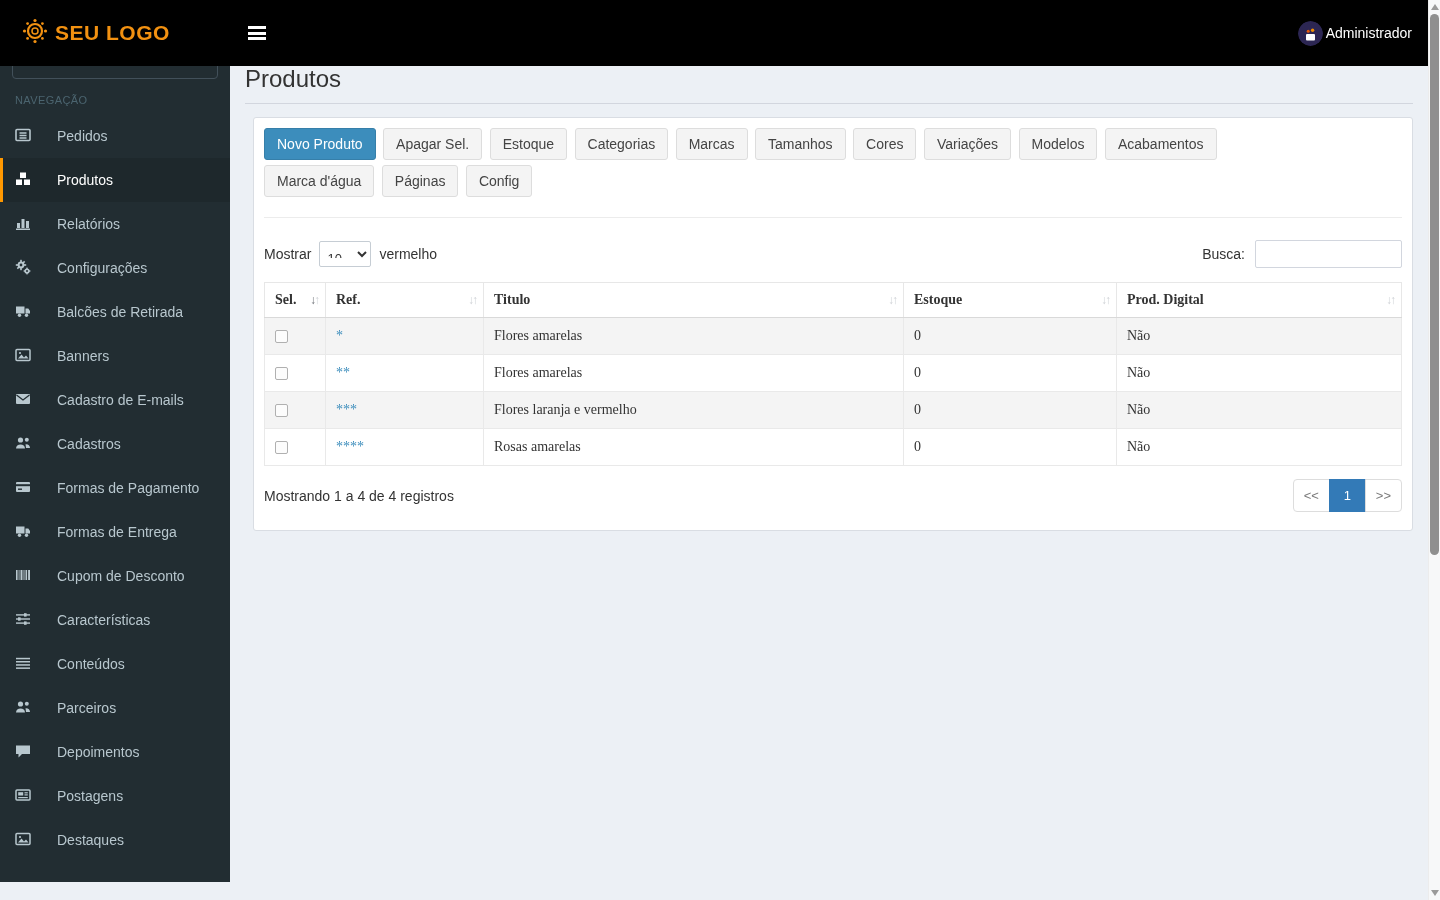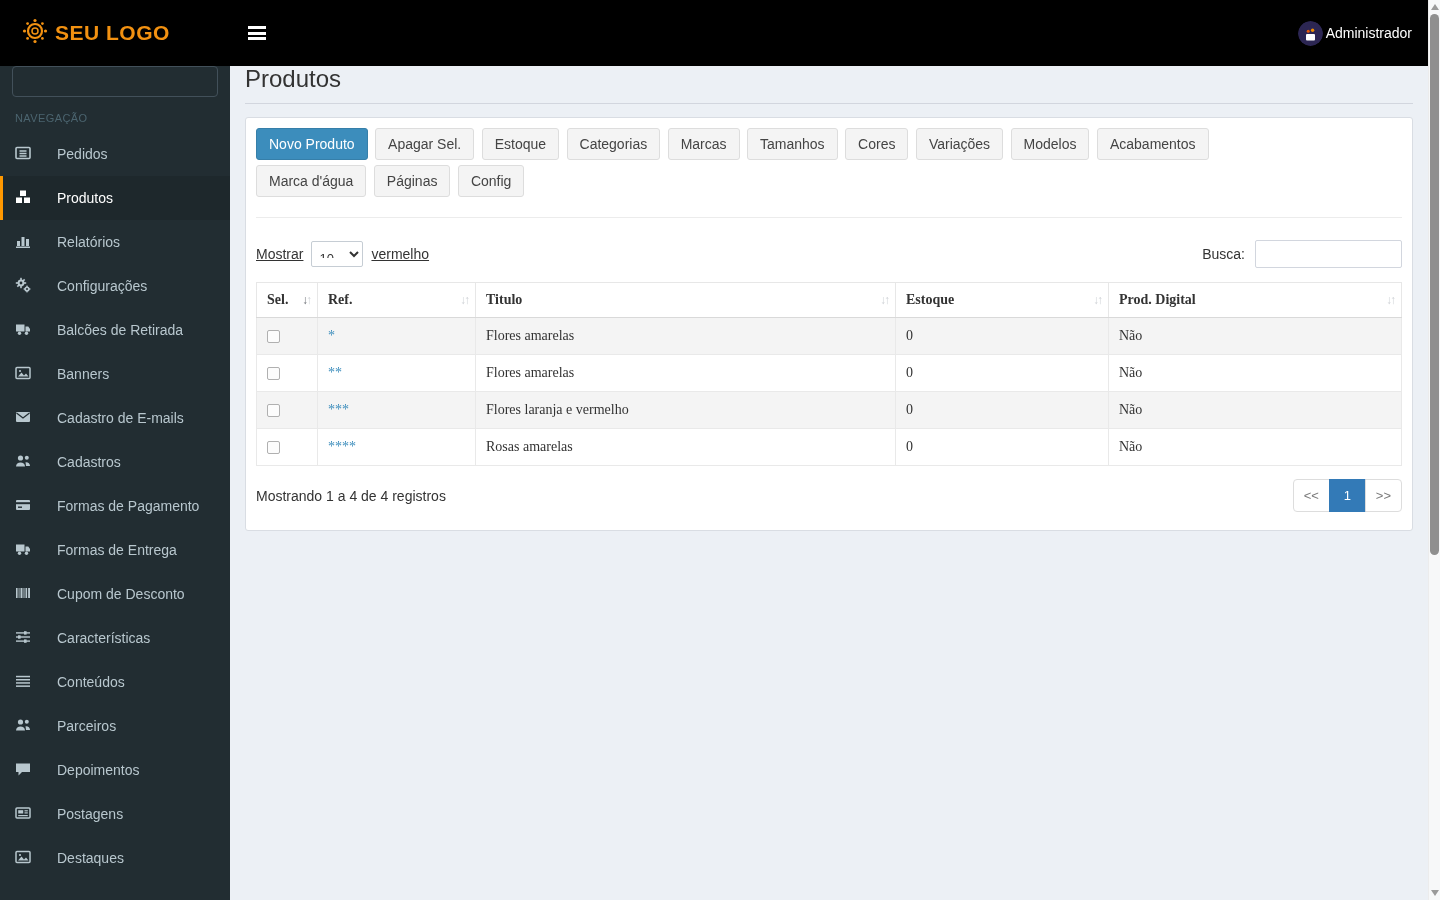--- a/index.html
+++ b/index.html
@@ -11,37 +11,37 @@
   
   .topbar { position:absolute; top:0; left:0; width:1440px; height:66px; background:#000; display:flex; align-items:center; z-index:5; }
   .logo { width:230px; height:50px; display:flex; align-items:center; padding-left:22px; gap:7px; flex:none; }
   .logo-text { color:#f29111; font-size:21px; font-weight:bold; letter-spacing:.5px; white-space:nowrap; }
   .hamburger { margin-left:14px; cursor:pointer; padding:6px 4px; }
   .hamburger div { width:18px; height:3px; background:#fff; margin:2.5px 0; }
   .user-block { margin-left:auto; margin-right:28px; display:flex; align-items:center; gap:3px; }
   .avatar { width:25px; height:25px; border-radius:50%; overflow:hidden; flex:none; }
   .user-name { color:#fff; font-size:14px; }
   
-  .sidebar { position:absolute; top:50px; left:0; width:230px; height:850px; background:#222d32; }
+  .sidebar { position:absolute; top:32px; left:0; width:230px; height:850px; background:#222d32; }
   .sidebar-search { padding:16px 12px 0; }
   .sidebar-search input { width:100%; height:31px; background:transparent; border:1px solid #42505a; border-radius:4px; color:#ccc; padding:0 9px; font-size:13px; outline:none; }
   .nav-label { color:#4b646f; font-size:11px; padding:15px 15px 8px; letter-spacing:.4px; }
   .nav-item { display:flex; align-items:center; height:44px; padding-left:12px; gap:26px; color:#b8c7ce; font-size:14px; border-left:3px solid transparent; cursor:pointer; }
   .nav-item.active { background:#1e282c; border-left-color:#ff9800; color:#fff; }
   .nav-item svg { width:16px; height:16px; flex:none; }
   
   .content { position:absolute; top:50px; left:230px; width:1198px; height:850px; padding-left:15px; }
   .page-header { padding:15px 0 10px; margin-right:15px; border-bottom:1px solid #d2d6de; }
   .page-title { font-size:24px; font-weight:normal; color:#333; margin:0; }
-  .panel { background:#fff; border:1px solid #d9dde3; border-radius:3px; margin:13px 15px 0 0; padding:10px; }
+  .panel { background:#fff; border:1px solid #d9dde3; border-radius:3px; margin:13px 15px 0 8px; padding:10px; }
   .btn { display:inline-block; padding:7px 12px; font-size:14px; color:#444; background:#f4f4f4; border:1px solid #ddd; border-radius:3px; margin:0 3px 5px 0; cursor:pointer; font-family:inherit; }
   .btn-primary { background:#3c8dbc; border-color:#367fa9; color:#fff; }
   .toolbar-divider { border-bottom:1px solid #ececec; margin-top:15px; }
   .table-controls { display:flex; justify-content:space-between; align-items:center; margin-top:22px; font-size:14px; }
-  .length-ctl { display:flex; align-items:center;text-decoration:underline; }
+  .length-ctl { display:flex; align-items:center; }
   .length-ctl select { margin:0 8px; width:52px; height:26px; border:1px solid #c6cdd4; border-radius:2px; font-size:13px; padding:8px 3px; font-family:inherit; color:#333; background:#fff; }
   .search-ctl { display:flex; align-items:center; }
   .search-ctl label { margin-right:10px; }
   .search-ctl input { width:147px; height:28px; border:1px solid #d2d6de; border-radius:2px; padding:0 7px; font-size:13px; outline:none; }
   table.grid { width:100%; border-collapse:collapse; table-layout:fixed; margin-top:14px; font-size:14px;font-family:Liberation Serif, serif; }
   table.grid th { text-align:left; font-weight:bold; padding:9px 10px; border:1px solid #e7e7e7; border-bottom-color:#d9d9d9; position:relative; cursor:pointer; background:#fff; }
   table.grid td { padding:10px 10px; border:1px solid #e9e9e9; }
   tbody tr:nth-child(odd) td { background:#f4f4f4; }
   .sort { position:absolute; right:7px; top:50%; transform:translateY(-50%); font-size:12px; letter-spacing:-2px; color:#cfd2d6; }
   .sort .dk { color:#6f7379; }

